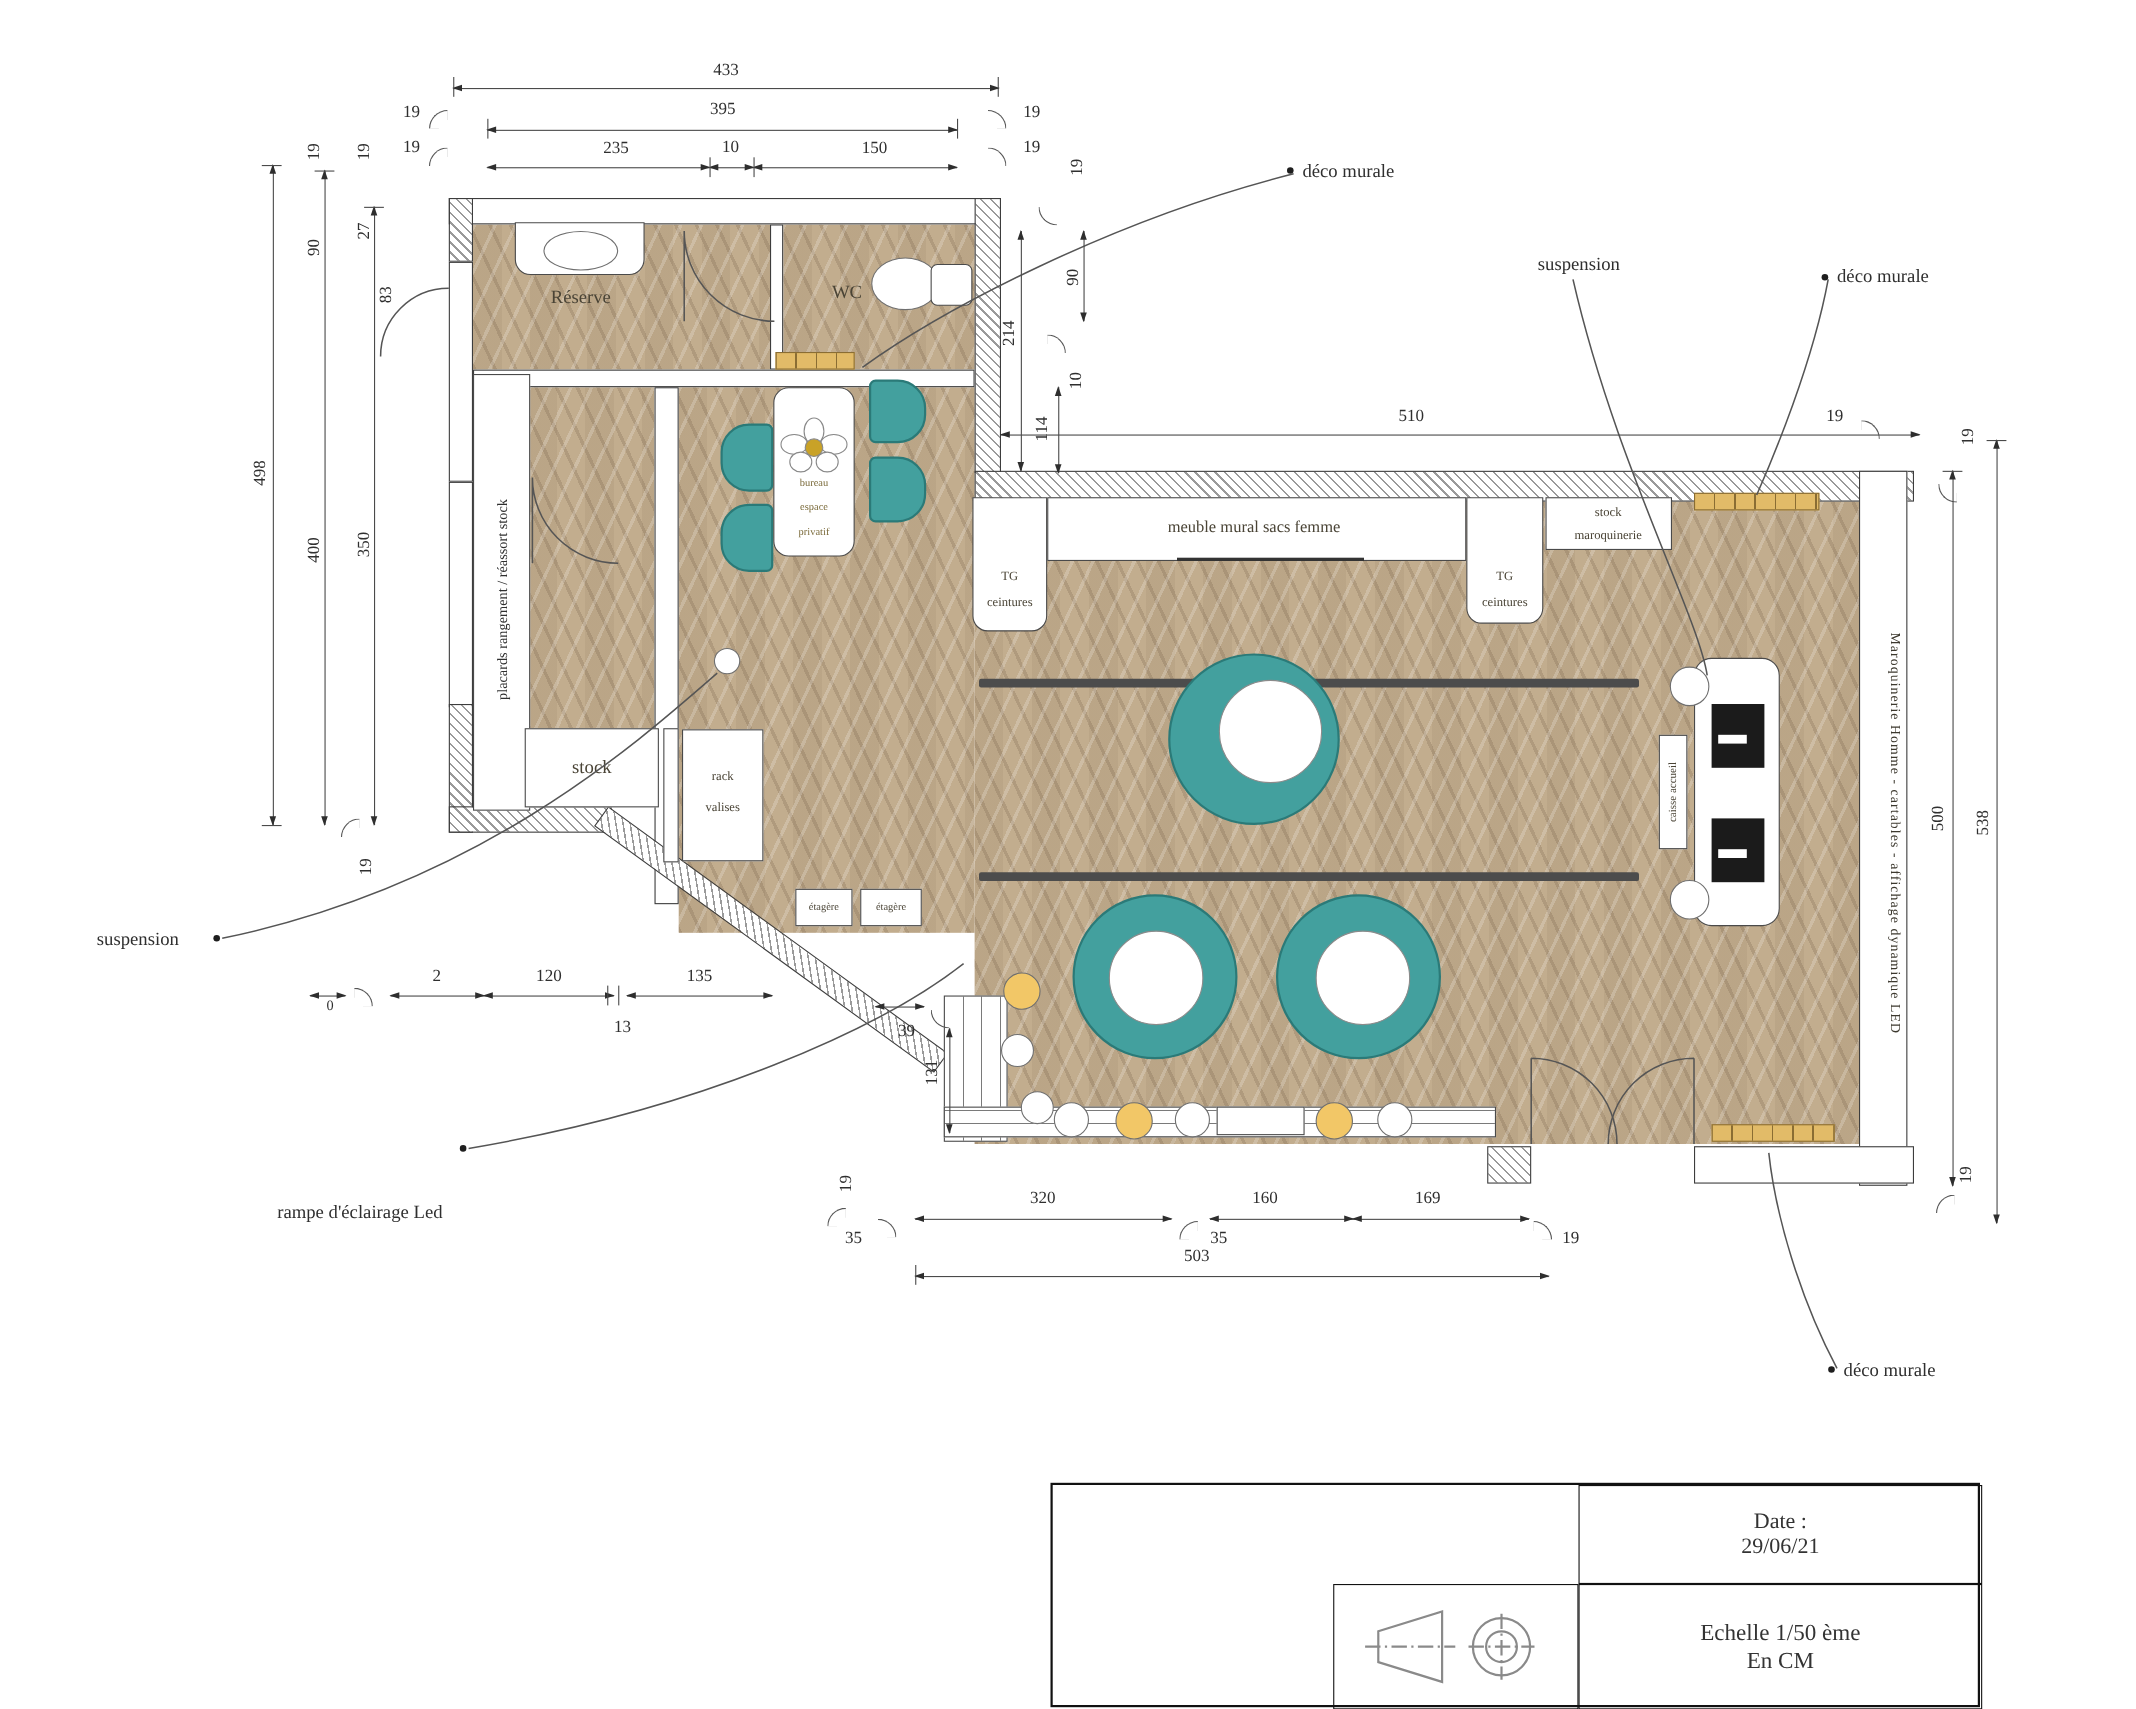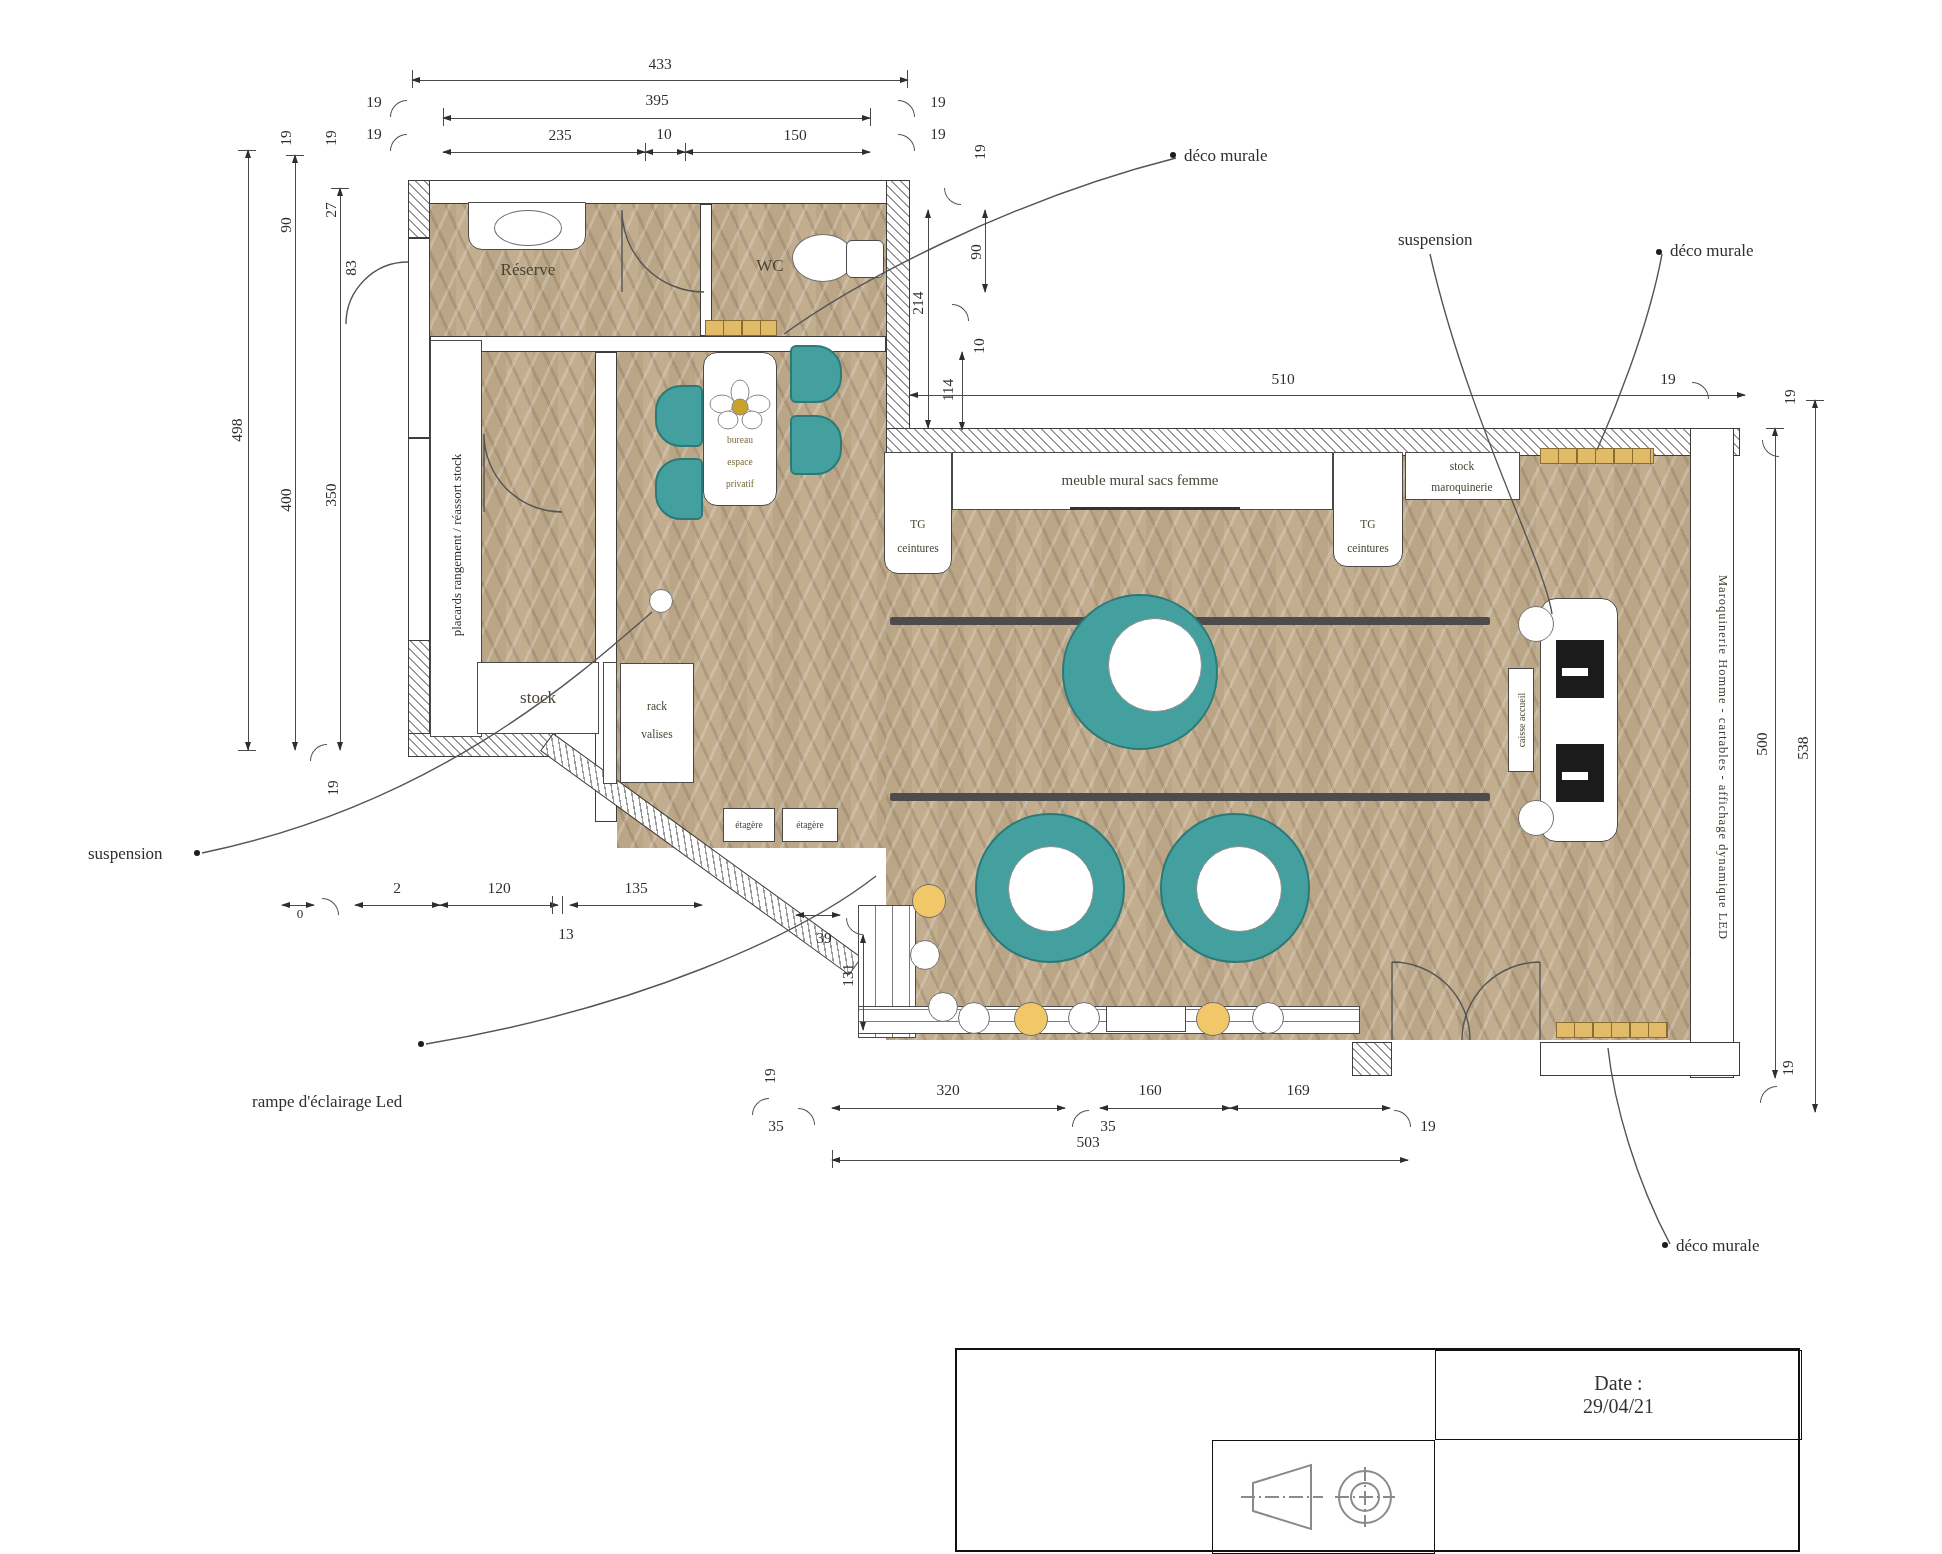--- a/index.html
+++ b/index.html
@@ -301,29 +301,33 @@
   <div class="abs dlab ctr" style="left:1298px;top:1090px">169</div>
   <div class="abs qarc" style="left:1394px;top:1110px;transform:scaleX(-1)"></div>
   <div class="abs dlab ctr" style="left:1428px;top:1126px">19</div>
   <div class="abs dimh" style="left:832px;top:1160px;width:576px"></div>
   <div class="abs dlab ctr" style="left:1088px;top:1142px">503</div>
   <div class="abs tickv" style="left:832px;top:1150px"></div>
 
   <div class="abs tb" style="left:955px;top:1348px;width:845px;height:204px">
     <div class="tbcell abs" style="left:478px;top:0;width:367px;height:90px">
       <div style="font-size:20px">Date :</div>
-      <div style="font-size:20px">29/04/21</div>
+      <div style="font-size:20px">29/06/21</div>
     </div>
     <div class="tbcell abs" style="left:255px;top:90px;width:223px;height:114px">
       <svg width="170" height="80" viewBox="0 0 170 80">
         <g fill="none" stroke="#8a8a8a" stroke-width="2">
           <path d="M14,26 L72,8 L72,72 L14,54 Z"></path>
           <line x1="2" y1="40" x2="84" y2="40" stroke-dasharray="14,4,2,4"></line>
           <circle cx="126" cy="40" r="26"></circle>
           <circle cx="126" cy="40" r="14"></circle>
           <line x1="96" y1="40" x2="156" y2="40" stroke-dasharray="14,4,2,4"></line>
           <line x1="126" y1="10" x2="126" y2="70" stroke-dasharray="14,4,2,4"></line>
         </g>
       </svg>
     </div>
+    <div class="tbcell abs" style="left:478px;top:90px;width:367px;height:114px">
+      <div style="font-size:21px">Echelle 1/50 ème</div>
+      <div style="font-size:21px">En CM</div>
+    </div>
   </div>
 
 </div>
 
 </body></html>

